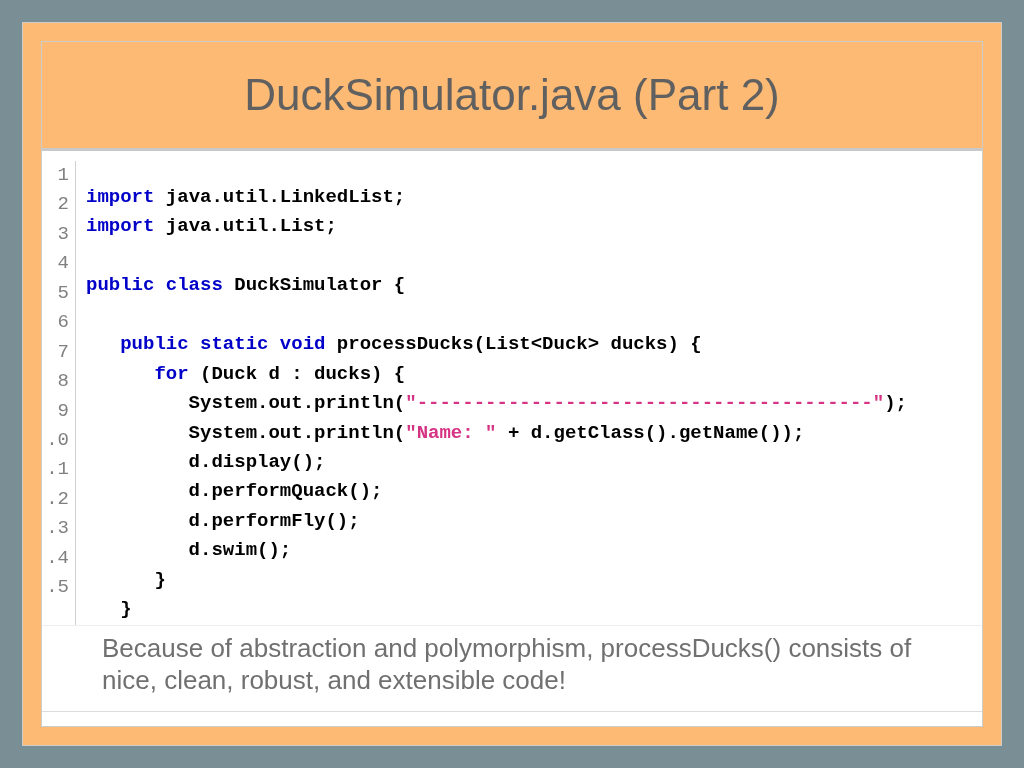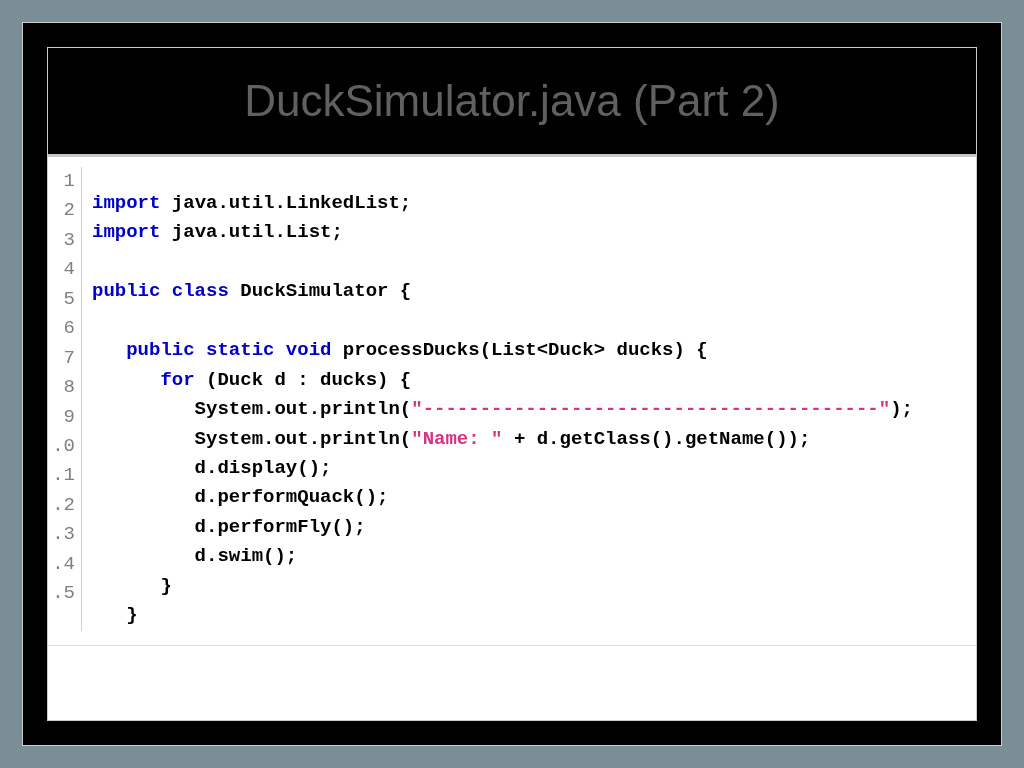--- a/index.html
+++ b/index.html
@@ -6,23 +6,23 @@
   body {
     width: 1024px;
     height: 768px;
     background: #7a8e95;
     padding: 22px;
     overflow: hidden;
   }
   .slide {
     width: 100%;
     height: 100%;
-    background: #000000;
+    background: #fdba74;
     border: 1px solid #cccccc;
-    padding: 24px;
+    padding: 18px;
   }
   .inner {
     width: 100%;
     height: 100%;
     border: 1px solid #cccccc;
     display: flex;
     flex-direction: column;
   }
   .title-box {
     padding: 28px 20px 28px 20px;
@@ -104,16 +104,17 @@
             <div>9</div>
             <div>.0</div>
             <div>.1</div>
             <div>.2</div>
             <div>.3</div>
             <div>.4</div>
             <div>.5</div>
           </div>
         <div class="code" id="code"><div><span class="kw">import</span><span> java.util.LinkedList;</span></div><div><span class="kw">import</span><span> java.util.List;</span></div><div>&nbsp;</div><div><span class="kw">public class</span><span> DuckSimulator {</span></div><div>&nbsp;</div><div><span>   </span><span class="kw">public static void</span><span> processDucks(List&lt;Duck&gt; ducks) {</span></div><div><span>      </span><span class="kw">for</span><span> (Duck d : ducks) {</span></div><div><span>         System.out.println(</span><span class="str">"----------------------------------------"</span><span>);</span></div><div><span>         System.out.println(</span><span class="str">"Name: "</span><span> + d.getClass().getName());</span></div><div><span>         d.display();</span></div><div><span>         d.performQuack();</span></div><div><span>         d.performFly();</span></div><div><span>         d.swim();</span></div><div><span>      }</span></div><div><span>   }</span></div></div>
       </div>
+      <div class="caption">Because of abstraction and polymorphism, processDucks() consists of nice, clean, robust, and extensible code!</div>
       <div class="bottom-line"></div>
     </div>
   </div>
 </div>
 
 </body></html>

